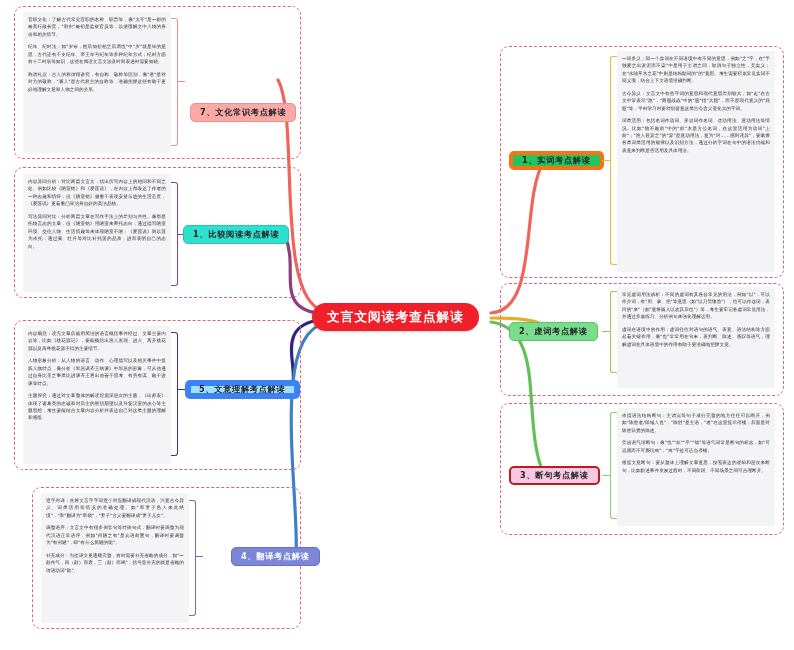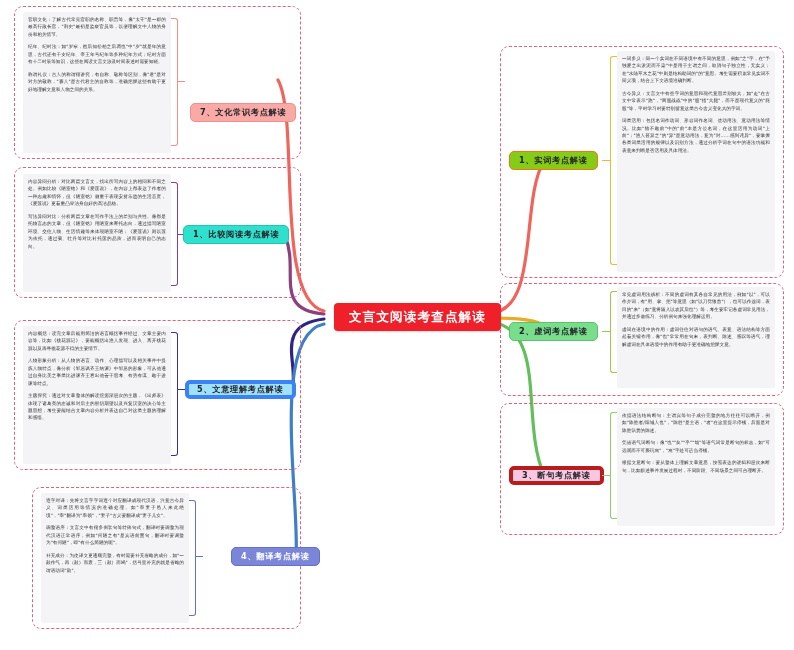--- a/index.html
+++ b/index.html
@@ -54,35 +54,35 @@
     font-weight: bold;
     color: #24242c;
     display: flex;
     align-items: center;
     justify-content: center;
     letter-spacing: 0.7px;
     white-space: nowrap;
     padding: 0 9px;
     height: 19px;
   }
-  .n1 { background: #84cc16; border: 1px solid #f97316; }
+  .n1 { background: #22c55e; border: 4px solid #f97316; }
   .n2 { background: #79dd8c; border: 1px solid #5cc271; }
-  .n3 { background: #f9c8e0; border: 4px solid #b91c1c; }
+  .n3 { background: #f9c8e0; border: 2px solid #b91c1c; }
   .n4 { background: #7b86d8; border: 1px solid #6670cb; color: #ffffff; }
-  .n5 { background: #9fe0fb; border: 4px solid #3b82f6; padding-left: 8px; }
+  .n5 { background: #9fe0fb; border: 6px solid #3b82f6; padding-left: 8px; }
   .n6 { background: #2fe0cd; border: 1px solid #1fc6b4; }
   .n7 { background: #f9aaa6; border: 1px solid #ef8f8a; }
 
   
   #center {
     position: absolute;
-    left: 334px; top: 303px;
+    left: 312px; top: 303px;
     width: 167px; height: 28px;
     background: #ef2029;
-    border-radius: 4px;
+    border-radius: 14px;
     display: flex; align-items: center; justify-content: center;
     color: #ffffff;
     font-size: 12.6px;
     font-weight: bold;
     letter-spacing: 1.1px;
     box-shadow: 0 1px 2px rgba(0,0,0,0.18);
   }
 
   
   .bracket {

